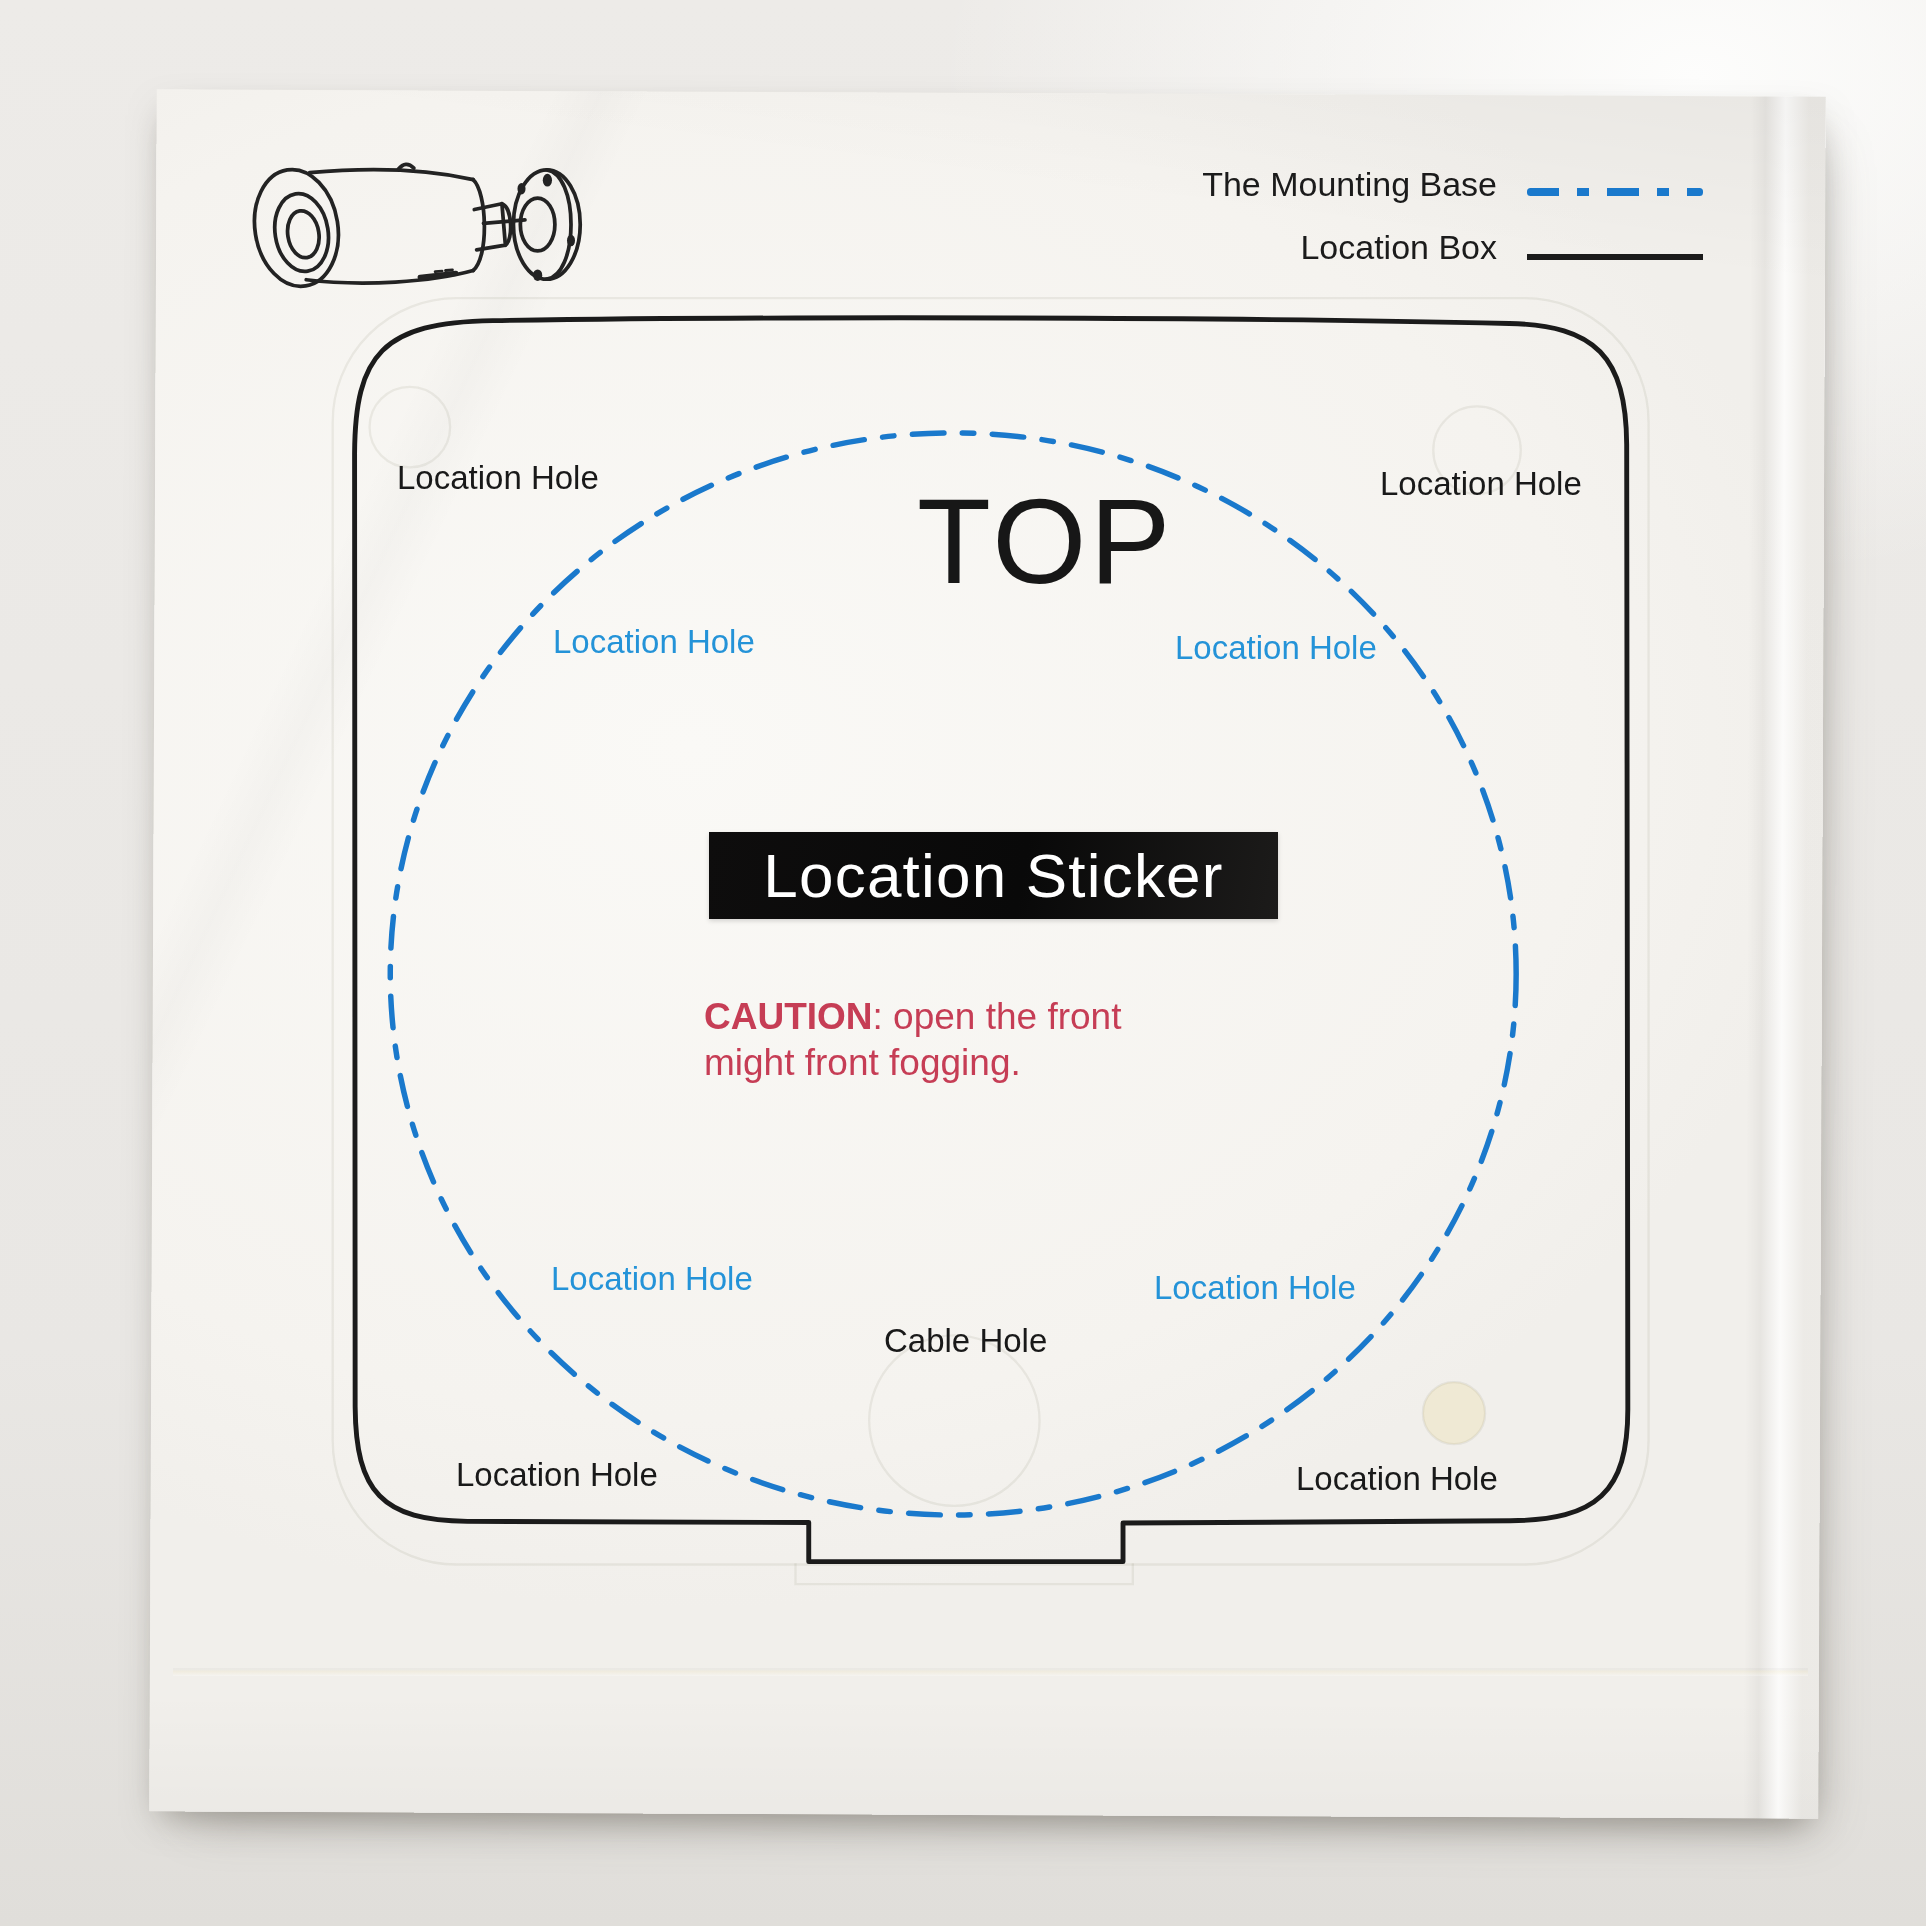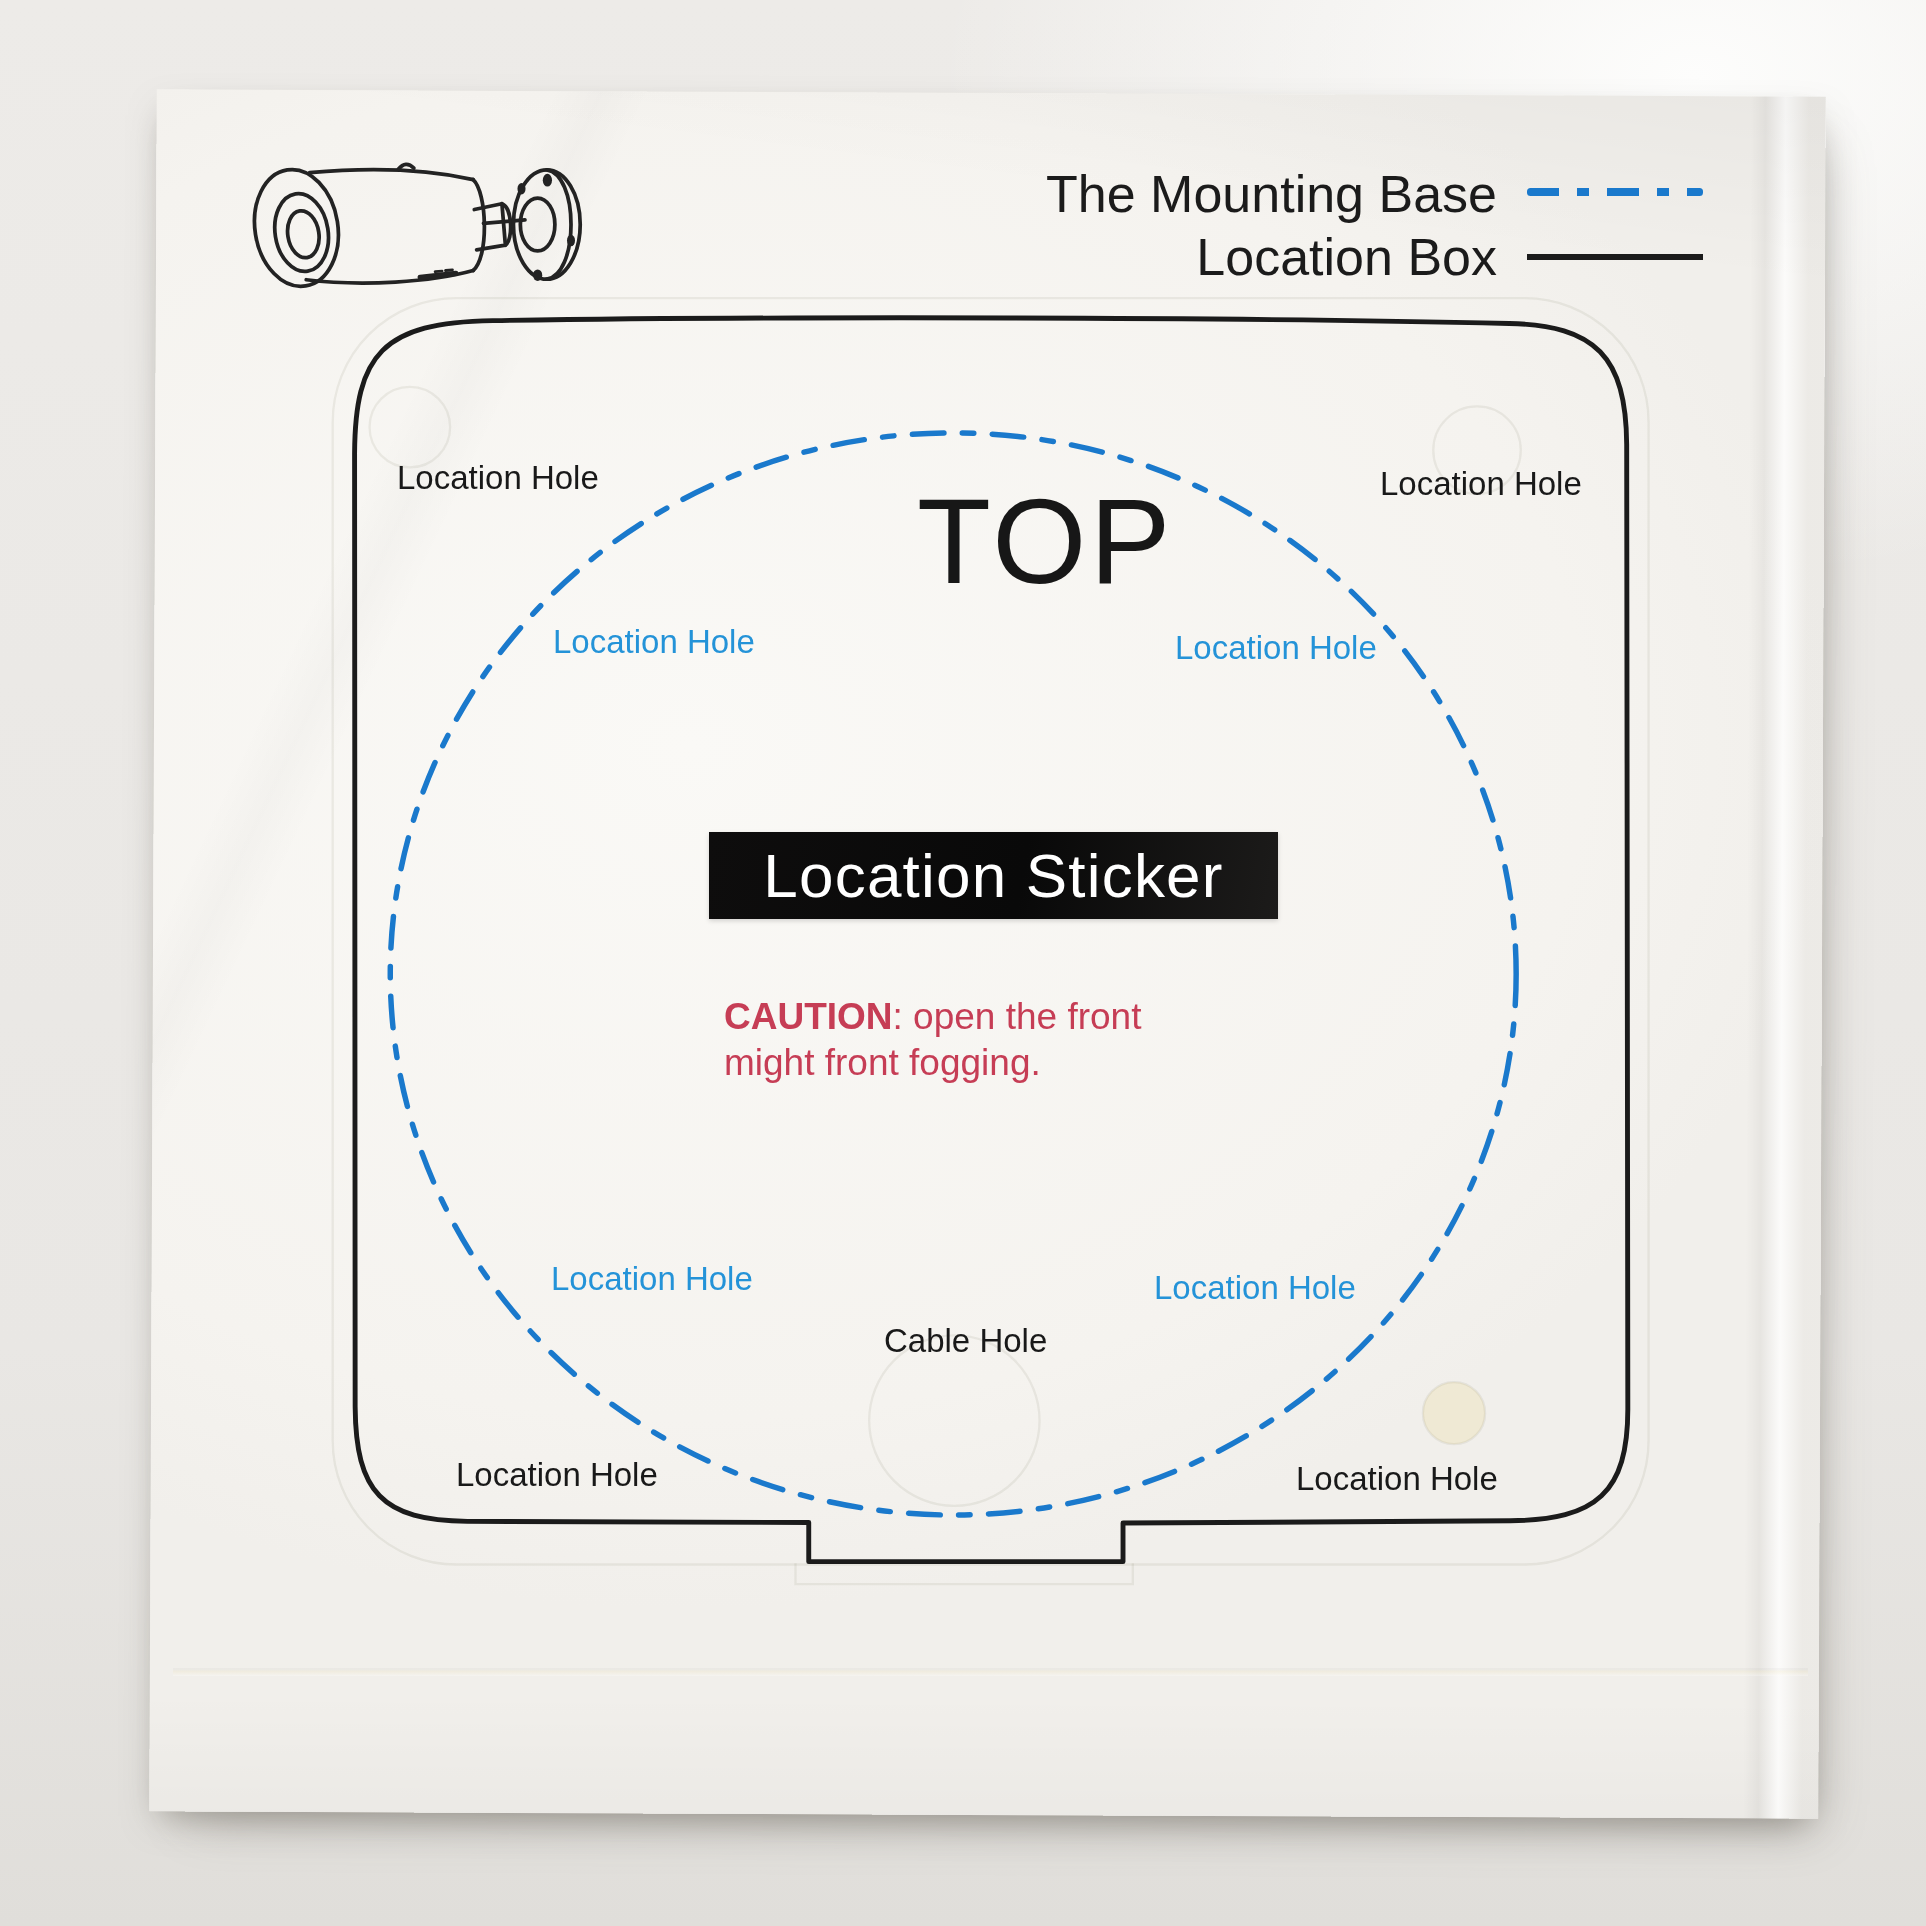--- a/index.html
+++ b/index.html
@@ -37,27 +37,27 @@
   }
   .badge{
     position:absolute;left:685px;top:832px;width:569px;height:87px;
     background:linear-gradient(100deg,#0e0d0d 0%, #090909 55%, #1c1b1a 100%);
     color:#fff;display:flex;align-items:center;justify-content:center;
     font-size:62px;letter-spacing:1.2px;
     box-shadow:0 1.7px 4.6px rgba(0,0,0,0.15);
     margin-left:24px;
   }
   .caution{
-    position:absolute;left:724px;top:994px;width:518px;
+    position:absolute;left:704px;top:994px;width:518px;
     color:#c63d55;font-size:37px;line-height:46px;
   }
   .caution b{font-weight:bold;}
   .legend-label{
     position:absolute;left:979px;width:518px;text-align:right;
-    font-size:52px;color:#1b1b1b;line-height:1.1;white-space:nowrap;
+    font-size:34px;color:#1b1b1b;line-height:1.1;white-space:nowrap;
   }
   .legend-line{position:absolute;height:7.5px;}
   .legend-line.dashdot{
     left:1527px;top:188px;width:176px;
     background:repeating-linear-gradient(90deg,#1a79cc 0 32px, transparent 32px 50px, #1a79cc 50px 62px, transparent 62px 80px);
     border-radius:3.5px;
   }
   .legend-line.solid{
     left:1527px;top:254px;width:176px;height:5.8px;background:#1b1b1b;
   }

